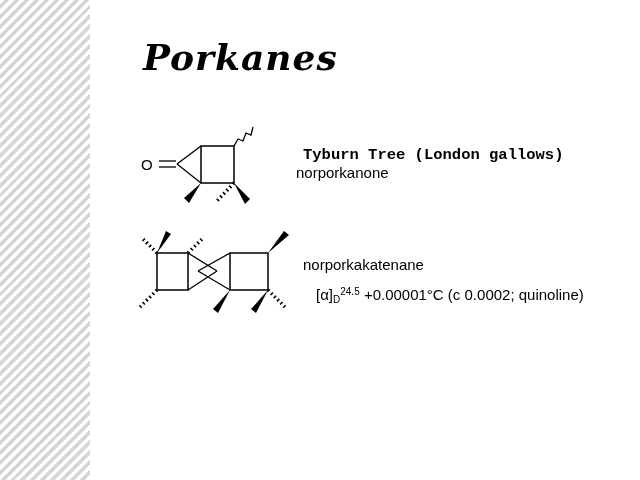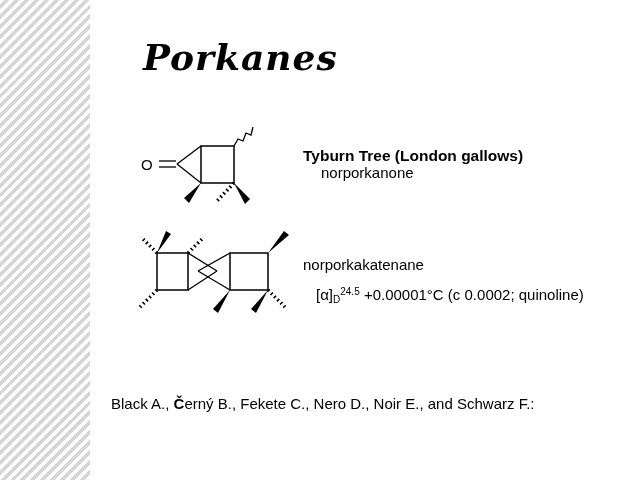--- a/index.html
+++ b/index.html
@@ -23,25 +23,26 @@
     position: absolute; left: 127px; top: 20px; margin: 16px;
     font-family: "DejaVu Serif", serif;
     font-style: italic; font-weight: bold;
     font-size: 36px; line-height: 1.2;
     letter-spacing: 1px;
   }
   .heading {
     position: absolute; left: 303px; top: 103px;
     font-size: 15.5px; font-weight: bold; line-height: 21px;
     white-space: pre;
+    font-family: Liberation Mono, monospace;
   }
   .compound-label {
     position: absolute; font-size: 15px; line-height: 18px;
   }
-  .label-norporkanone   { left: 321px; top: 164px; text-align: right; }
+  .label-norporkanone   { left: 296px; top: 164px; text-align: right; }
   .label-norporkakatenane { left: 303px; top: 256px; }
   .rotation {
     position: absolute; left: 316px; top: 286px;
     font-size: 15px; white-space: pre; text-align: center;
   }
   .rotation sub { font-size: 10px; line-height: 0; vertical-align: -3px; }
   .rotation sup { font-size: 10px; line-height: 0; vertical-align: 5px; }
   .reference {
     position: absolute; left: 111px; top: 350px;
     font-size: 15px; line-height: 21.3px;
@@ -112,19 +113,18 @@
     <polygon class="wedge" points="230,290 213,309 218,313"></polygon>
     <polygon class="wedge" points="268,290 251,309 256,313"></polygon>
     <line class="hash" x1="268" y1="290" x2="285" y2="307"></line>
   </svg>
 
   <div class="compound-label label-norporkakatenane">norporkakatenane</div>
 
   <div class="rotation"><span>[α]</span><sub>D</sub><sup>24.5</sup><span> +0.00001°C (c 0.0002; quinoline)</span></div>
 
   <div class="reference">
-    <div><span>Black A., </span><b>Č</b><span>erný B., Fekete C., Nero D., Noir E., and Schwarz F.:</span></div>
     
     
     
   </div>
 
 </div>
 
 </body></html>

